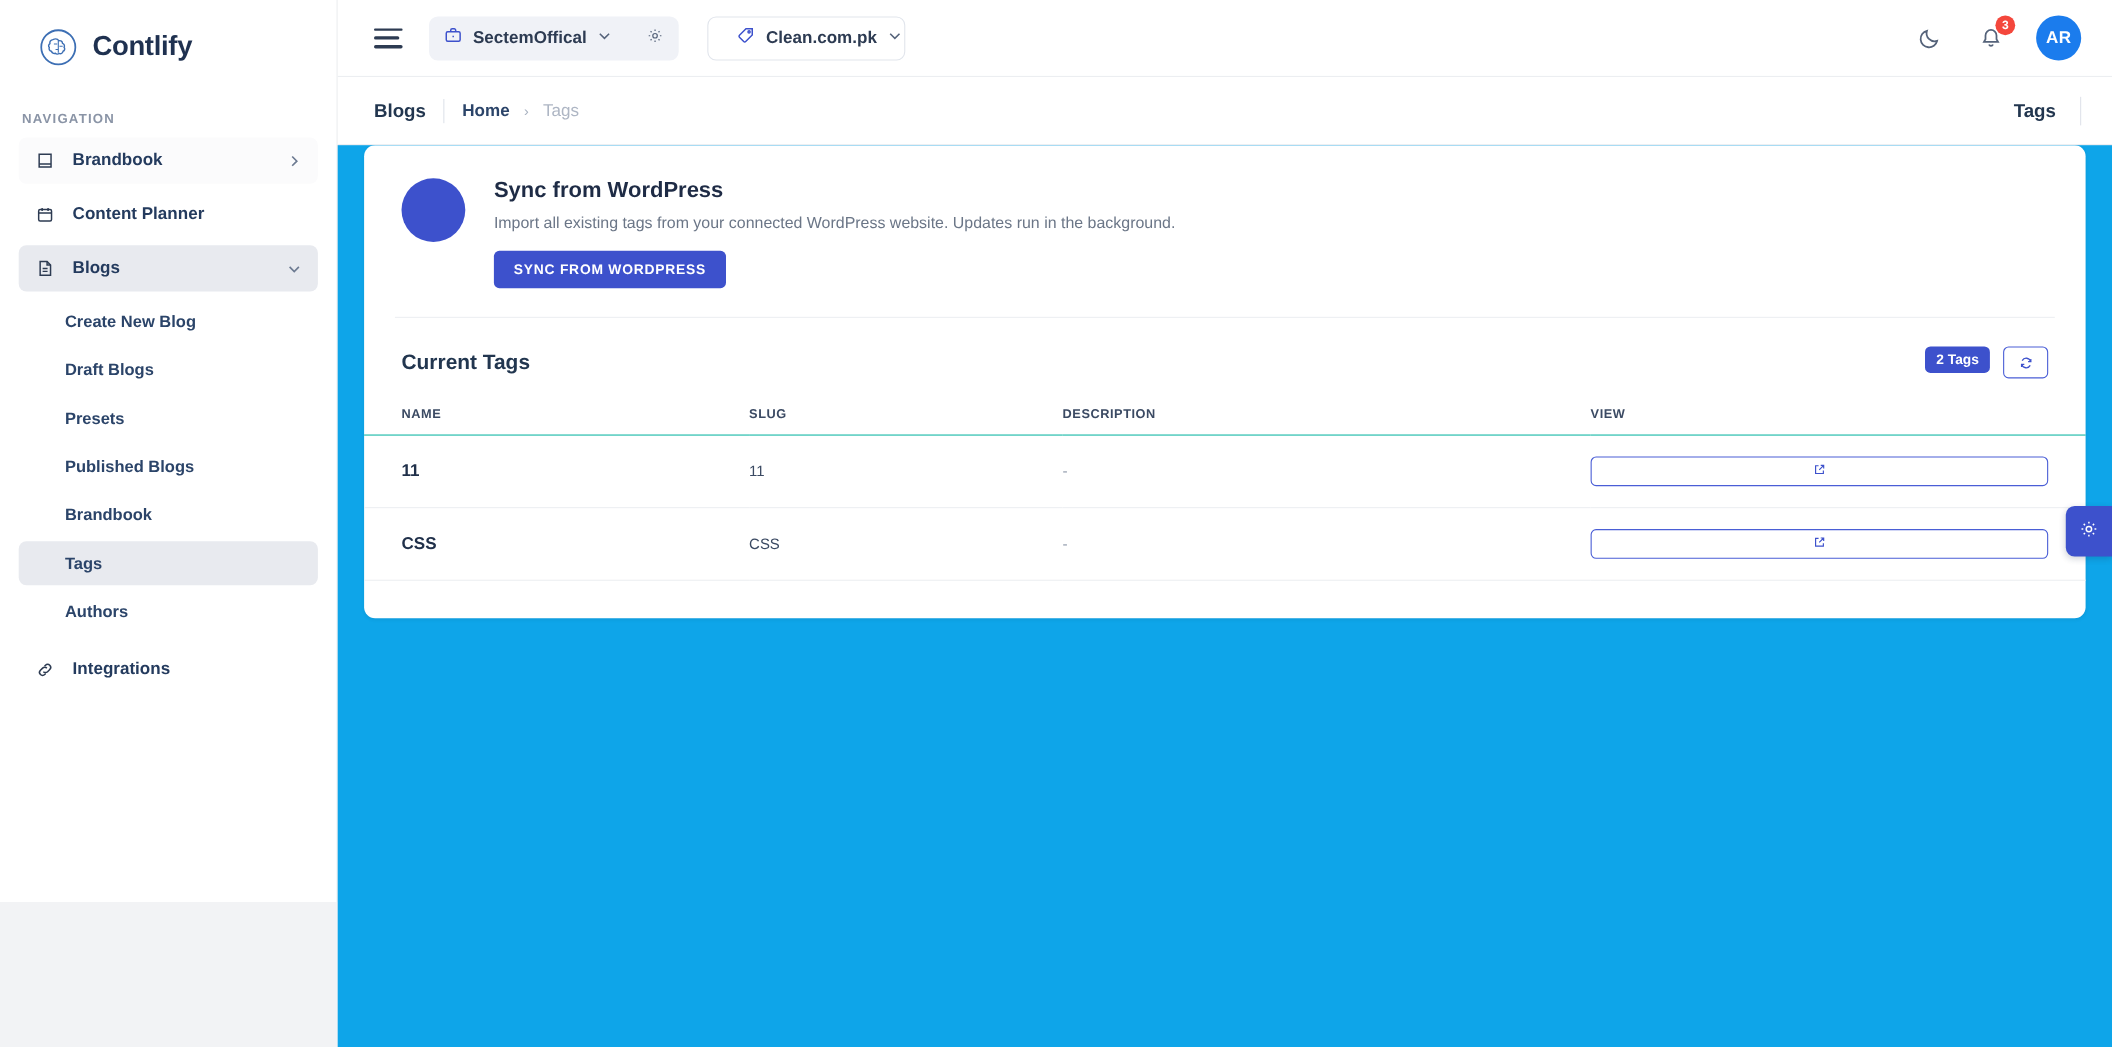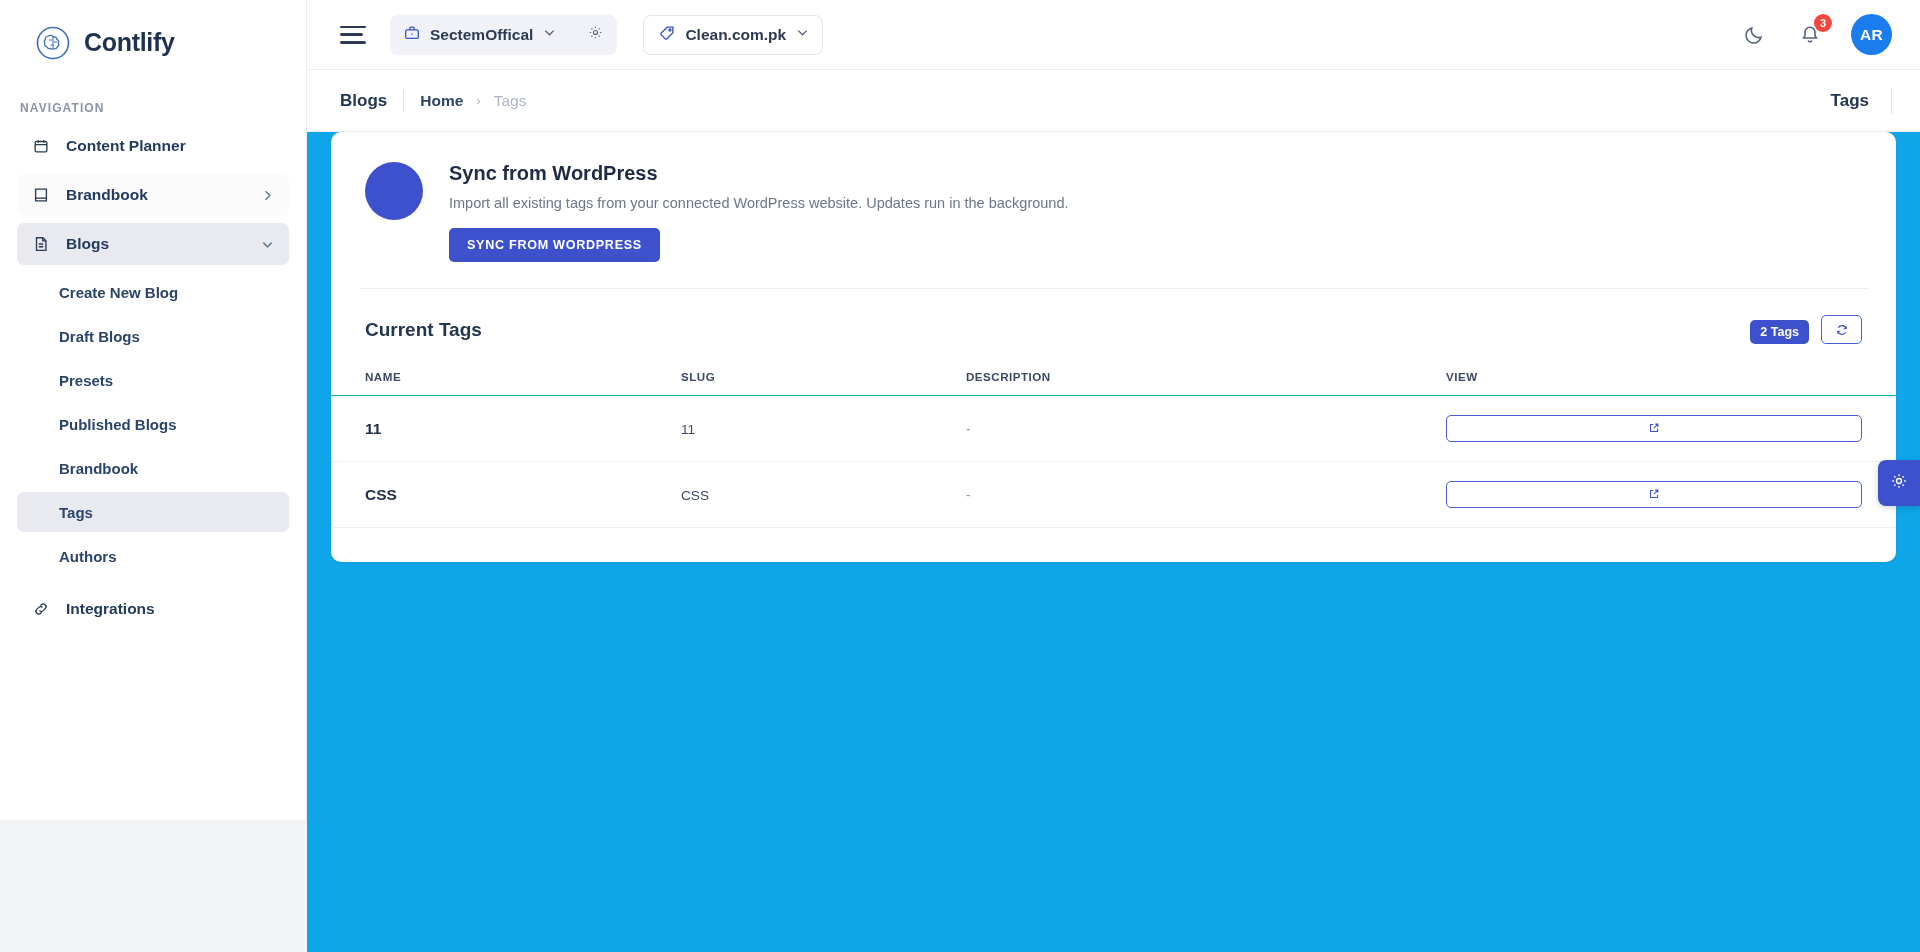--- a/index.html
+++ b/index.html
@@ -61,21 +61,21 @@
   .burger { width: 26px; height: 18px; display: flex; flex-direction: column;
             justify-content: space-between; cursor: pointer; margin-right: 24px; }
   .burger i { display: block; height: 2.6px; background: #2d3b52; border-radius: 2px; }
   .burger i:nth-child(2) { width: 88%; }
   .burger i:nth-child(3) { width: 100%; }
 
   .pill {
     height: 40px; display: flex; align-items: center; gap: 9px;
     background: #f0f2f7; border-radius: 8px; padding: 0 13px; cursor: pointer;
   }
-  .pill.outline { background: #fff; border: 1px solid #e1e5ec; padding: 0 14px; }
+  .pill.outline { background: #fff; border: 1px solid #e1e5ec; padding: 0 25px; }
   .pill-text { font-size: 15.5px; color: #2d3b52; font-weight: bold; }
   .pill .sep { width: 12px; }
 
   .topbar-right { margin-left: auto; display: flex; align-items: center; gap: 26px; }
   .icon-btn { cursor: pointer; display: flex; align-items: center; justify-content: center;
               width: 30px; height: 30px; position: relative; }
   .badge-dot {
     position: absolute; top: -6px; right: -7px; min-width: 18px; height: 18px;
     background: #f4473c; color: #fff; border-radius: 50%; font-size: 11px;
     font-weight: bold; display: flex; align-items: center; justify-content: center;
@@ -118,21 +118,21 @@
     height: 34px; padding: 0 18px; background: #3d51cc; color: #fff;
     border: none; border-radius: 5px; font-size: 12.6px; font-weight: bold;
     letter-spacing: 0.7px; cursor: pointer; font-family: inherit;
   }
   .divider { height: 1px; background: #edeff2; margin: 0 28px; }
 
   .sec-head {
     display: flex; align-items: center; padding: 26px 34px 16px 34px;
   }
   .sec-title { font-size: 19px; font-weight: bold; color: #22364f; }
-  .sec-right { margin-left: auto; display: flex; align-items: flex-end; gap: 12px; padding-left: 29px; }
+  .sec-right { margin-left: auto; display: flex; align-items: flex-start; gap: 12px; padding-left: 29px; }
   .count-badge {
     background: #3d51cc; color: #fff; font-size: 12.5px; font-weight: bold;
     border-radius: 5px; padding: 5px 10px;
   }
   .refresh-btn {
     width: 41px; height: 29px; border: 1px solid #4a5ed6; border-radius: 5px;
     background: #fff; display: flex; align-items: center; justify-content: center;
     cursor: pointer;
   }
 
@@ -182,43 +182,43 @@
           <path d="M17 11v11M13 14h3M18 16h3M14.5 19h3" fill="none" stroke="#3d6fb4" stroke-width="1"></path>
         </svg>
       </span>
       <span class="brand-name">Contlify</span>
     </div>
 
     <div class="nav-label">NAVIGATION</div>
 
     <nav class="nav">
 
+      <div class="nav-item soft">
+        <span class="ico">
+          <svg viewBox="0 0 20 20" width="18" height="18" fill="none" stroke="#2d3b52" stroke-width="1.5">
+            <path d="M4 3.5h12v13H4z"></path>
+              <path d="M4 13.5h12"></path>
+          </svg>
+        </span>
+        <span>Brandbook</span>
+        <span class="chev">
+          <svg viewBox="0 0 16 16" width="15" height="15" fill="none" stroke="#6c7a91" stroke-width="1.6">
+            <path d="M6 3.5L10.5 8 6 12.5"></path>
+          </svg>
+        </span>
+      </div>
+
       <div class="nav-item">
         <span class="ico">
           <svg viewBox="0 0 20 20" width="18" height="18" fill="none" stroke="#2d3b52" stroke-width="1.5">
             <rect x="3.5" y="5" width="13" height="11.5" rx="1.5"></rect>
               <path d="M3.5 8.5h13M7 3.5v3M13 3.5v3"></path>
           </svg>
         </span>
         <span>Content Planner</span>
-      </div>
-
-      <div class="nav-item soft">
-        <span class="ico">
-          <svg viewBox="0 0 20 20" width="18" height="18" fill="none" stroke="#2d3b52" stroke-width="1.5">
-            <path d="M4 3.5h12v13H4z"></path>
-              <path d="M4 13.5h12"></path>
-          </svg>
-        </span>
-        <span>Brandbook</span>
-        <span class="chev">
-          <svg viewBox="0 0 16 16" width="15" height="15" fill="none" stroke="#6c7a91" stroke-width="1.6">
-            <path d="M6 3.5L10.5 8 6 12.5"></path>
-          </svg>
-        </span>
       </div>
 
       <div class="nav-item active">
         <span class="ico">
           <svg viewBox="0 0 20 20" width="18" height="18" fill="none" stroke="#2d3b52" stroke-width="1.5">
             <path d="M5 3h7l3.5 3.5V17H5z"></path>
               <path d="M12 3v3.5h3.5M7.5 10h5M7.5 13h5"></path>
           </svg>
         </span>
         <span>Blogs</span>

